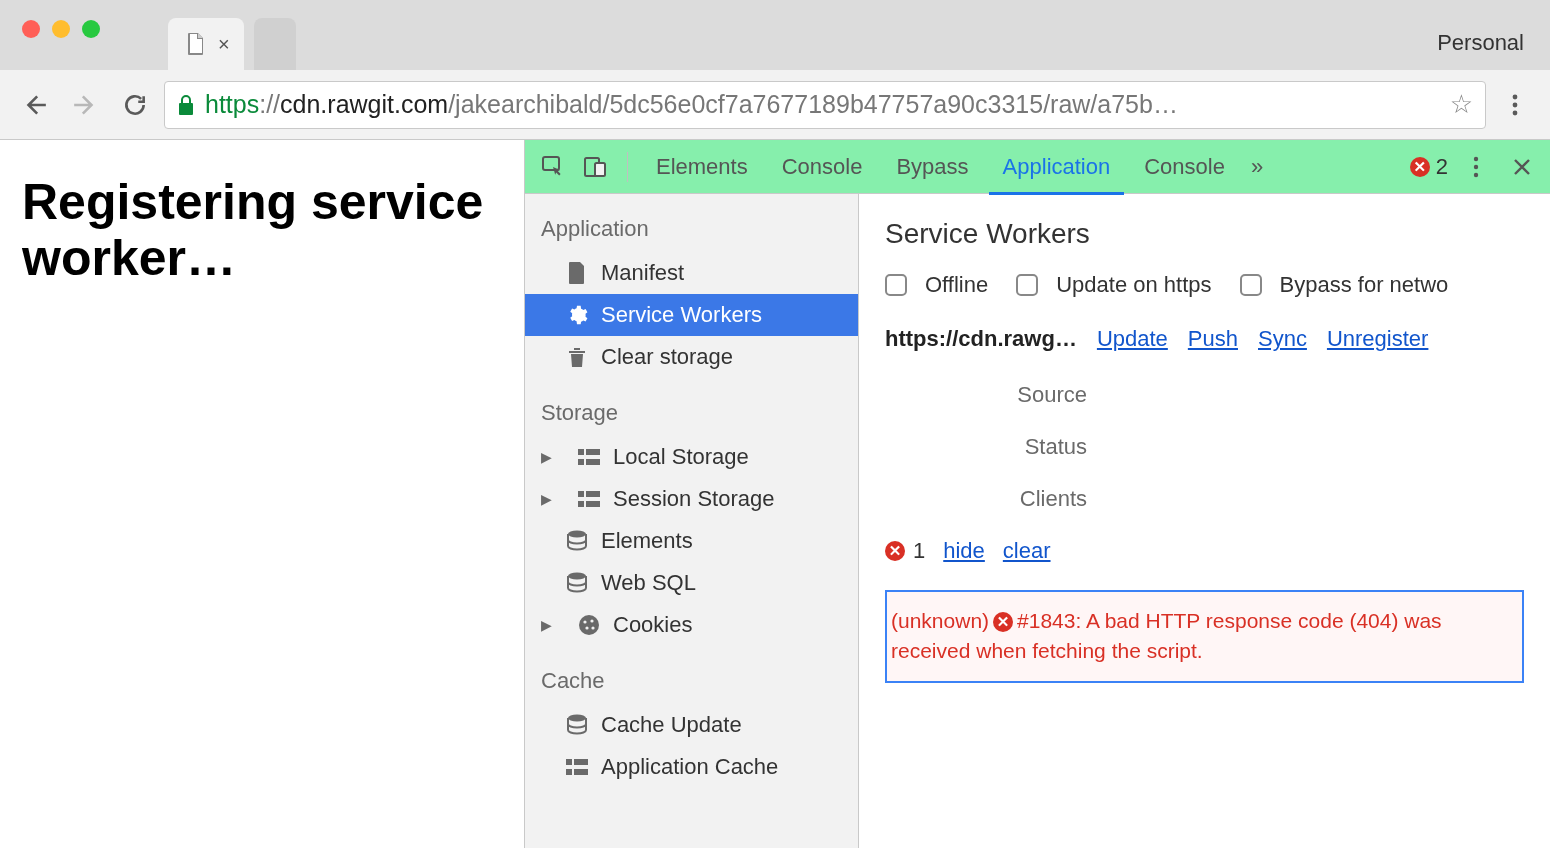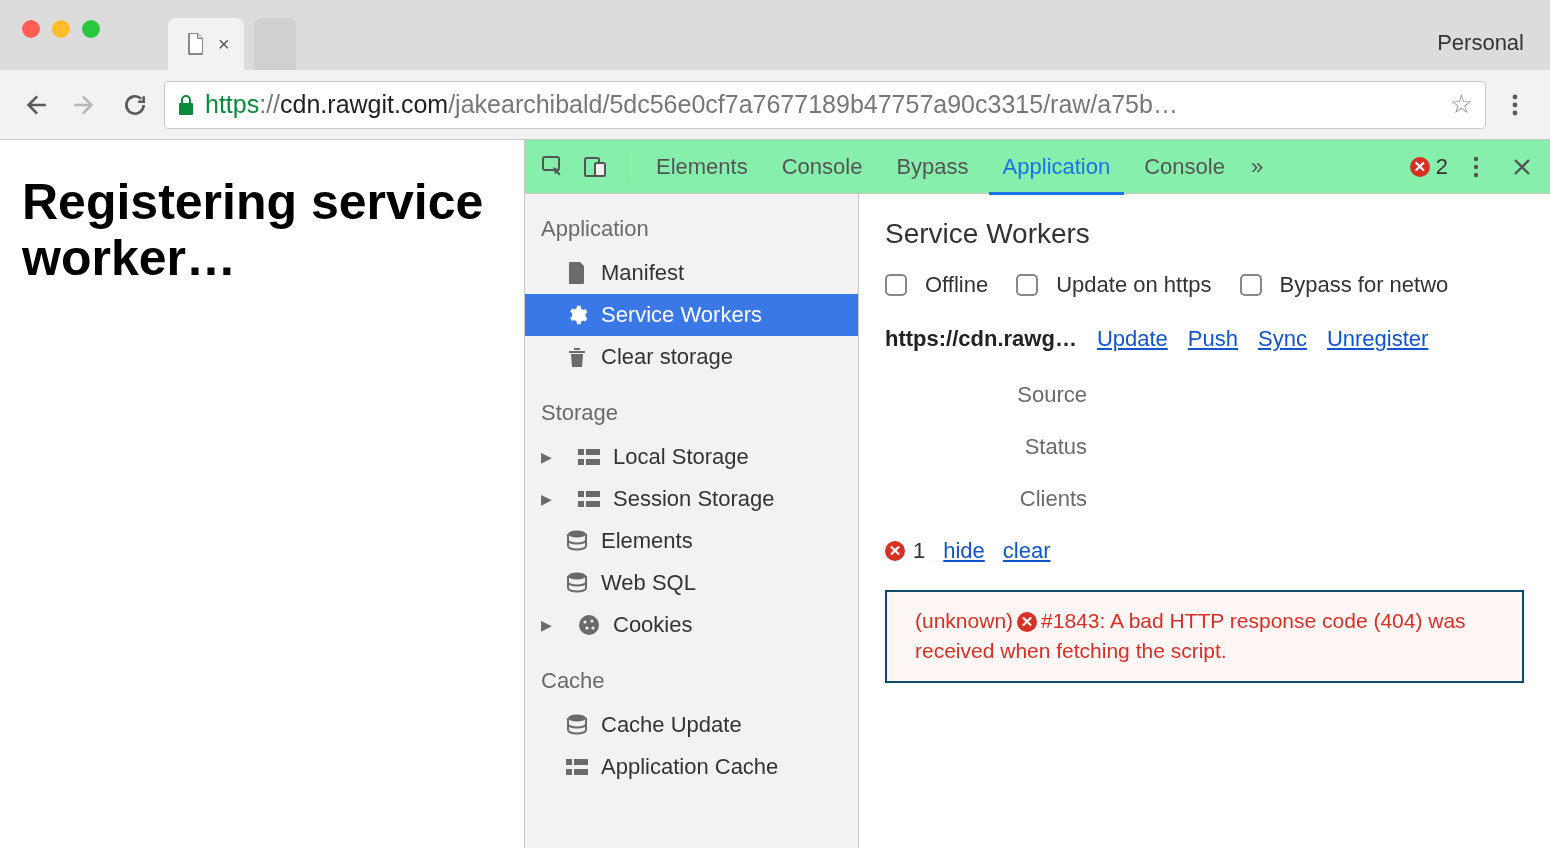--- a/index.html
+++ b/index.html
@@ -65,21 +65,21 @@
 .panel-title { font-size: 28px; color: #333; margin-bottom: 22px; }
 .check-row { display: flex; gap: 28px; font-size: 22px; color: #333; margin-bottom: 28px; white-space: nowrap; overflow: hidden; }
 .check-item { display: flex; align-items: center; gap: 18px; }
 .checkbox { width: 22px; height: 22px; border: 2px solid #888; border-radius: 5px; }
 .origin-row { display: flex; align-items: center; gap: 20px; font-size: 22px; margin-bottom: 30px; }
 .origin-row .origin { font-weight: 700; color: #222; max-width: 210px; overflow: hidden; white-space: nowrap; }
 .link { color: #1155cc; text-decoration: underline; cursor: pointer; }
 .kv-row { display: flex; font-size: 22px; color: #6a6a6a; margin-bottom: 26px; }
 .kv-row .k { width: 220px; text-align: right; padding-right: 18px; }
 .kv-row .v { display: flex; align-items: center; gap: 18px; color: #333; }
-.error-box { border: 2px solid #0c4a6e; background: #fff6f6; padding: 14px 28px; font-family: Menlo, Consolas, monospace; font-size: 21px; color: #d93025; line-height: 1.45; }
+.error-box { border: 2px solid #3b82f6; background: #fff6f6; padding: 14px 4px; font-family: Menlo, Consolas, monospace; font-size: 21px; color: #d93025; line-height: 1.45; }
 
 svg { display: block; }
 </style>
 </head>
 <body>
 
 <div class="titlebar">
   <div class="traffic-lights">
     <div class="tl tl-close"></div>
     <div class="tl tl-min"></div>

